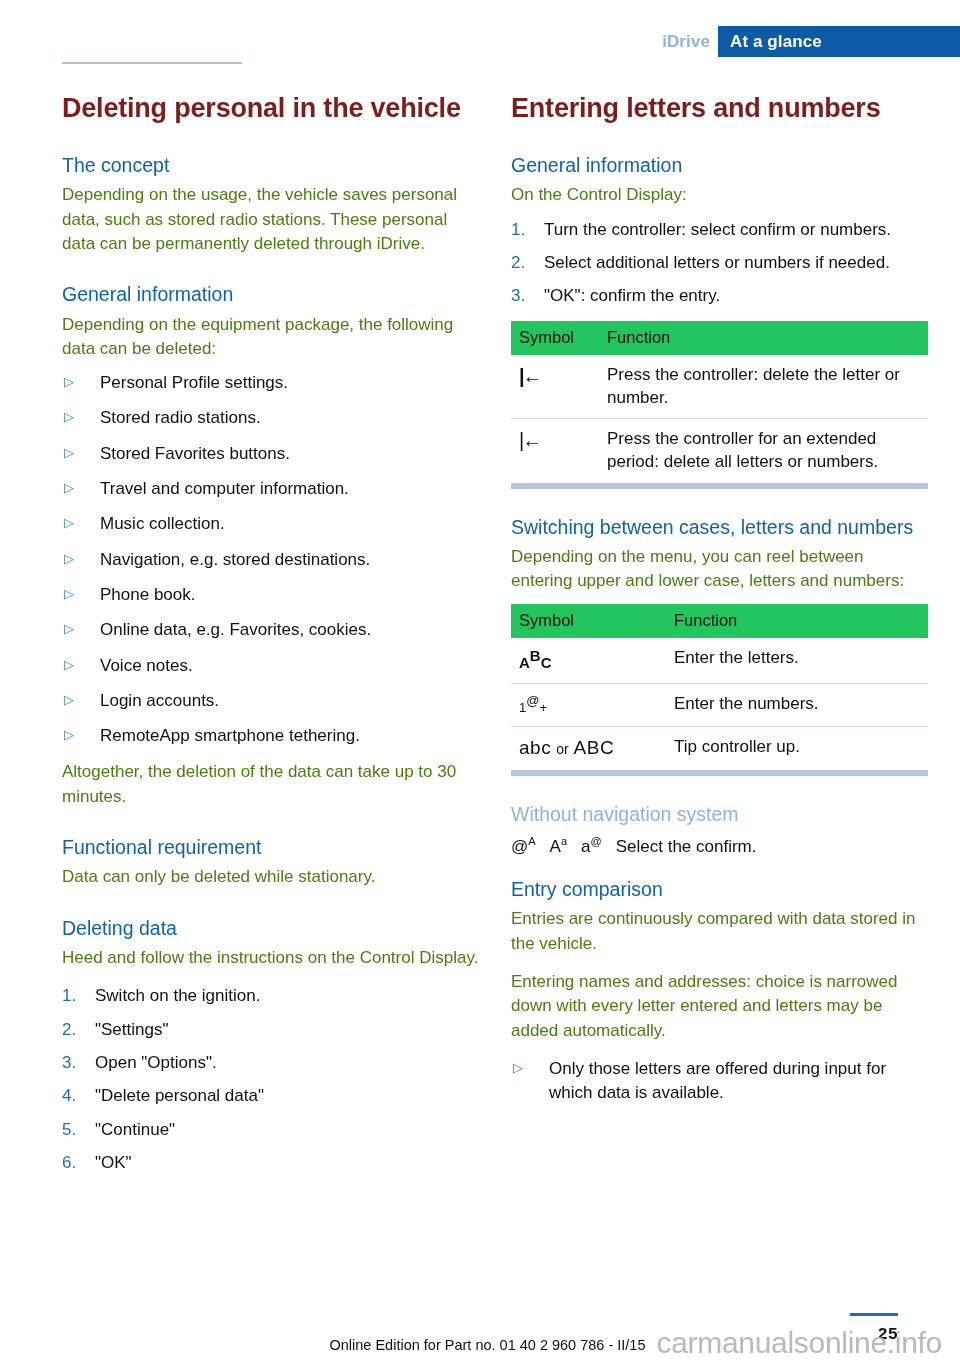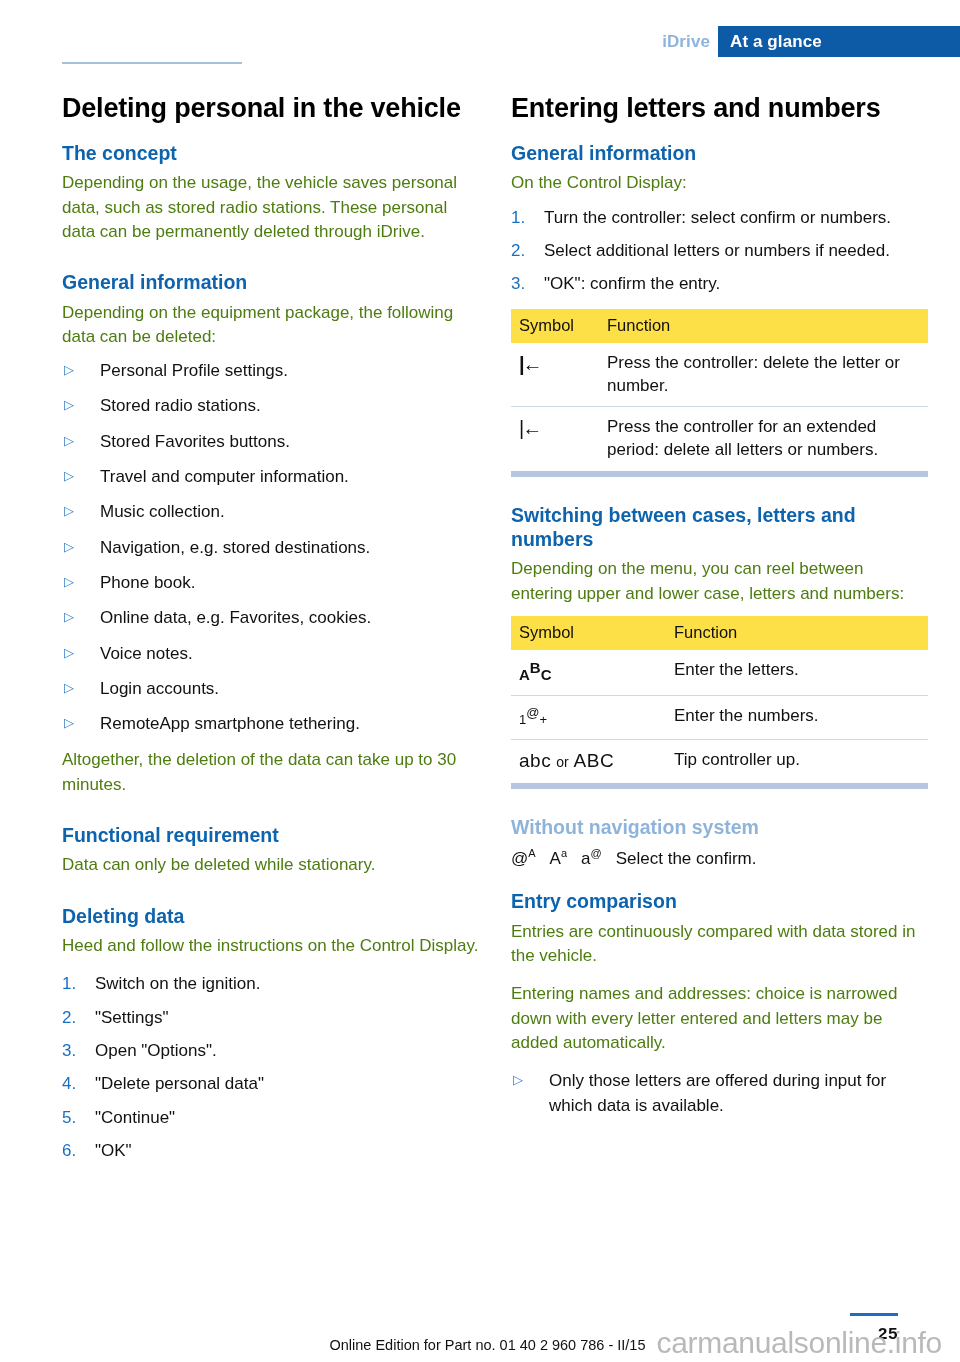--- a/index.html
+++ b/index.html
@@ -61,28 +61,28 @@
     top: 0;
     width: 417px;
   }
   .col-left  { left: 62px; }
   .col-right { left: 511px; }
 
   
   h1.title {
     font-size: 27px;
     font-weight: bold;
-    color: #000000;
+    color: #7f1d1d;
     line-height: 1.22;
-    margin: 0 0 16px 0;
+    margin: 0 0 28px 0;
     letter-spacing: -.2px;
   }
   h2.sub {
     font-size: 19.5px;
-    font-weight: bold;
+    font-weight: normal;
     color: #0d63ad;
     line-height: 1.25;
     margin: 0 0 6px 0;
   }
   h2.sub.light {
     color: #8fb4da;
   }
   h2.sub.spaced { margin-top: 26px; }
   p.body {
     font-size: 17px;
@@ -137,21 +137,21 @@
     font-weight: normal;
   }
 
   
   table.symtab {
     width: 100%;
     border-collapse: collapse;
     margin: 6px 0 14px 0;
   }
   table.symtab thead th {
-    background: #fde047;
+    background: #22c55e;
     font-size: 16.5px;
     font-weight: normal;
     text-align: left;
     padding: 7px 6px 8px 8px;
     color: #111;
   }
   table.symtab tbody td {
     padding: 8px 6px 9px 8px;
     font-size: 17px;
     line-height: 1.37;

